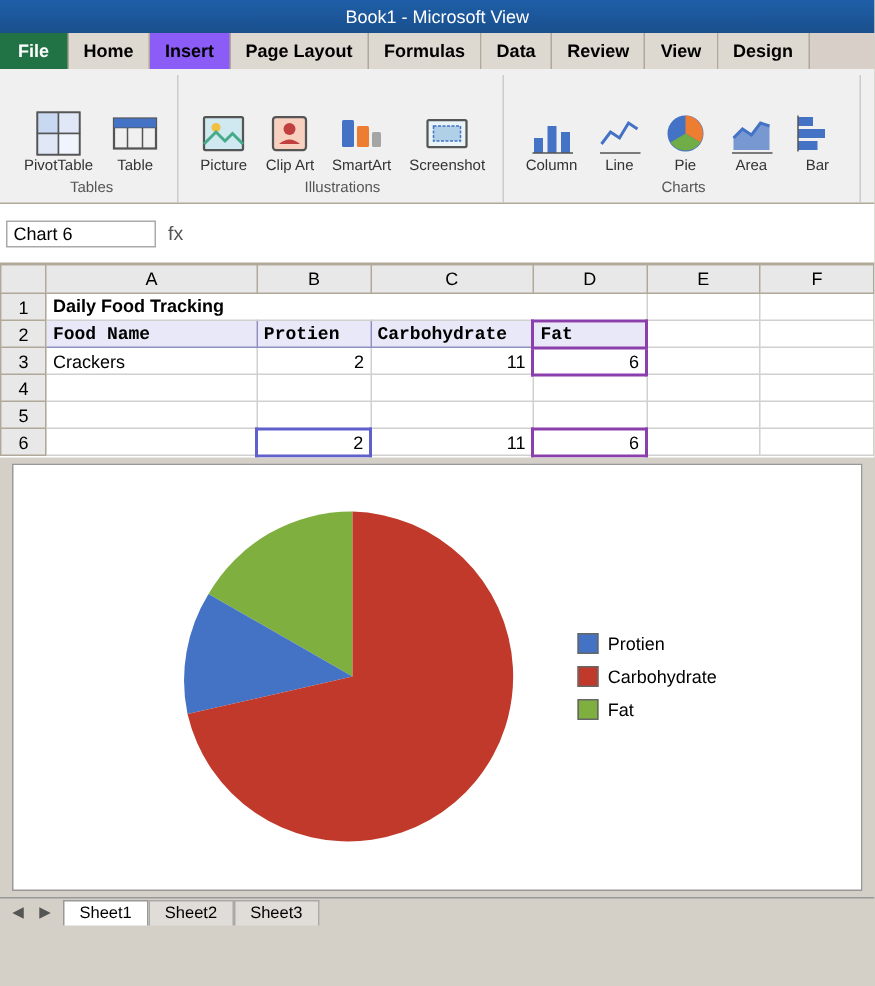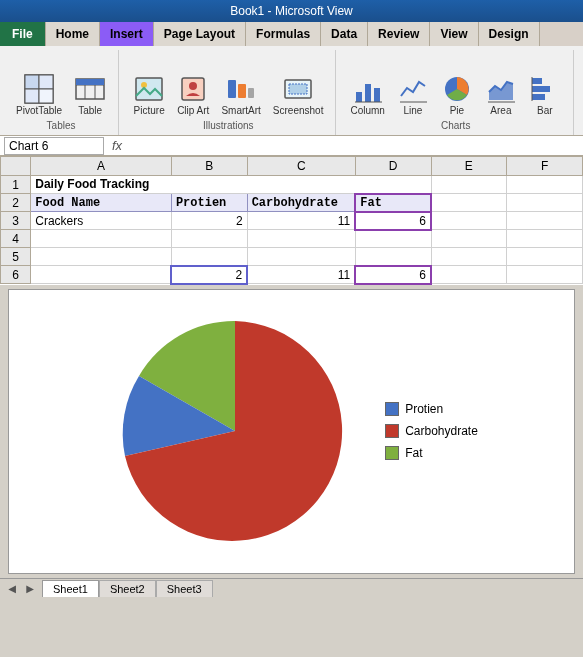--- a/index.html
+++ b/index.html
@@ -98,35 +98,34 @@
       align-items: center;
       justify-content: center;
     }
 
     
     .formula-bar {
       display: flex;
       align-items: center;
       background: white;
       border-bottom: 1px solid #b0a898;
-      height: 20px;
+      height: 40px;
       padding: 0 4px;
       gap: 4px;
     }
 
     .name-box {
       width: 100px;
       border: 1px solid #aaa;
       padding: 1px 4px;
       font-size: 12px;
       height: 18px;
     }
 
     .fx-label {
-      font-style: italic;
       color: #555;
       font-size: 13px;
       padding: 0 4px;
     }
 
     .formula-input {
       flex: 1;
       border: none;
       outline: none;
       font-size: 12px;

